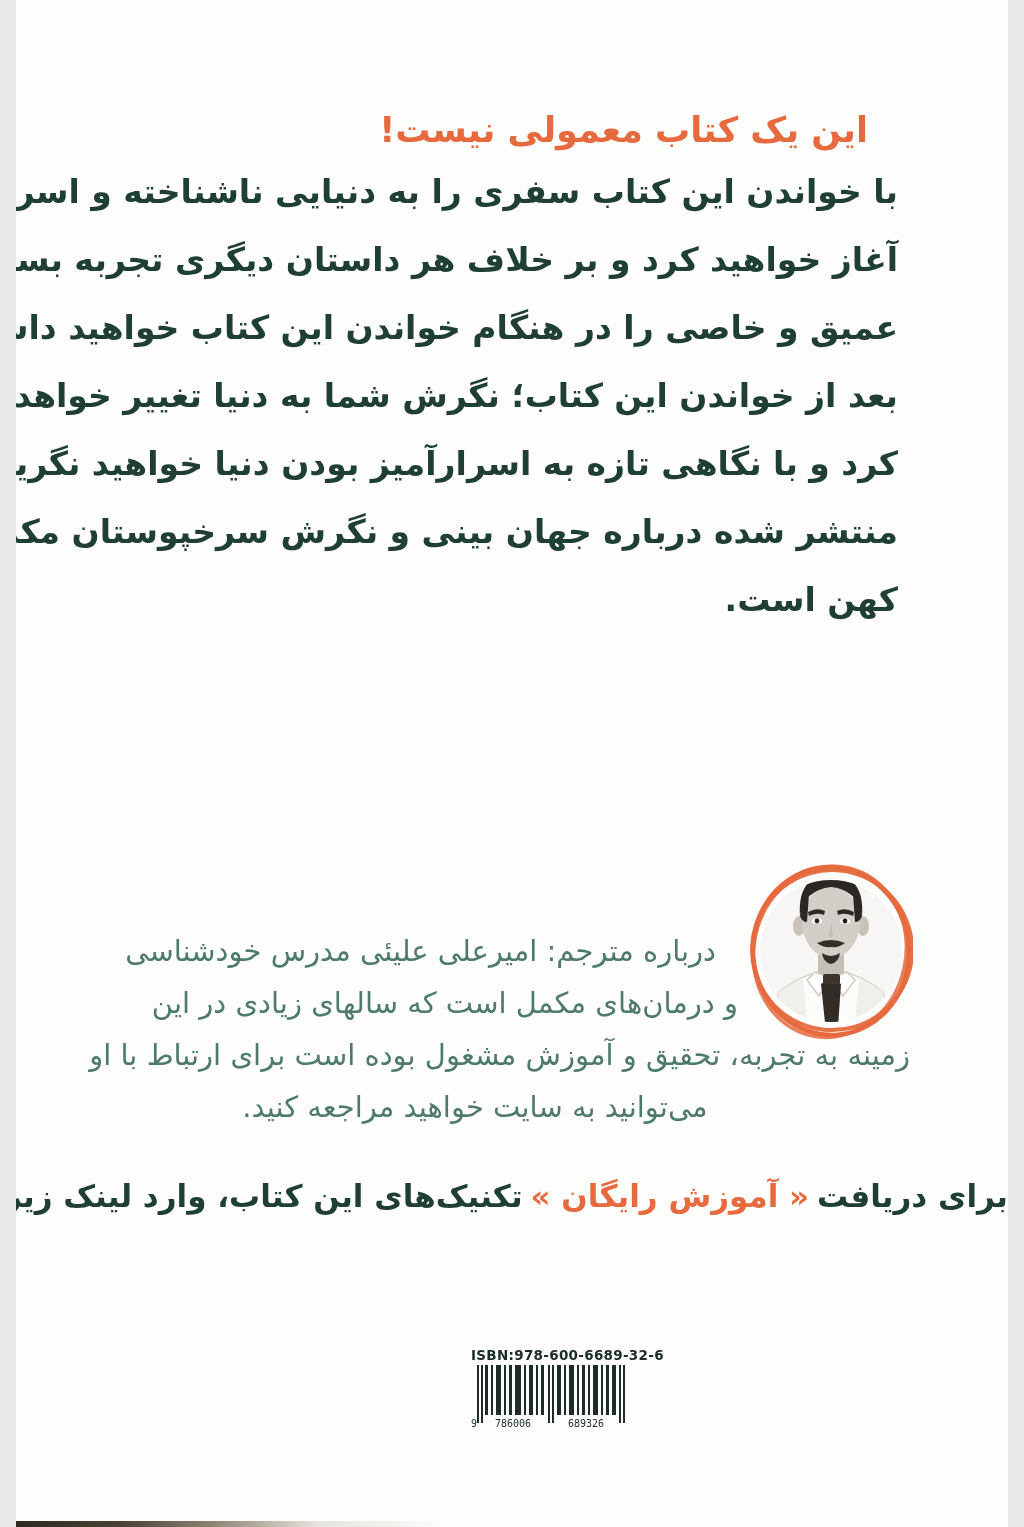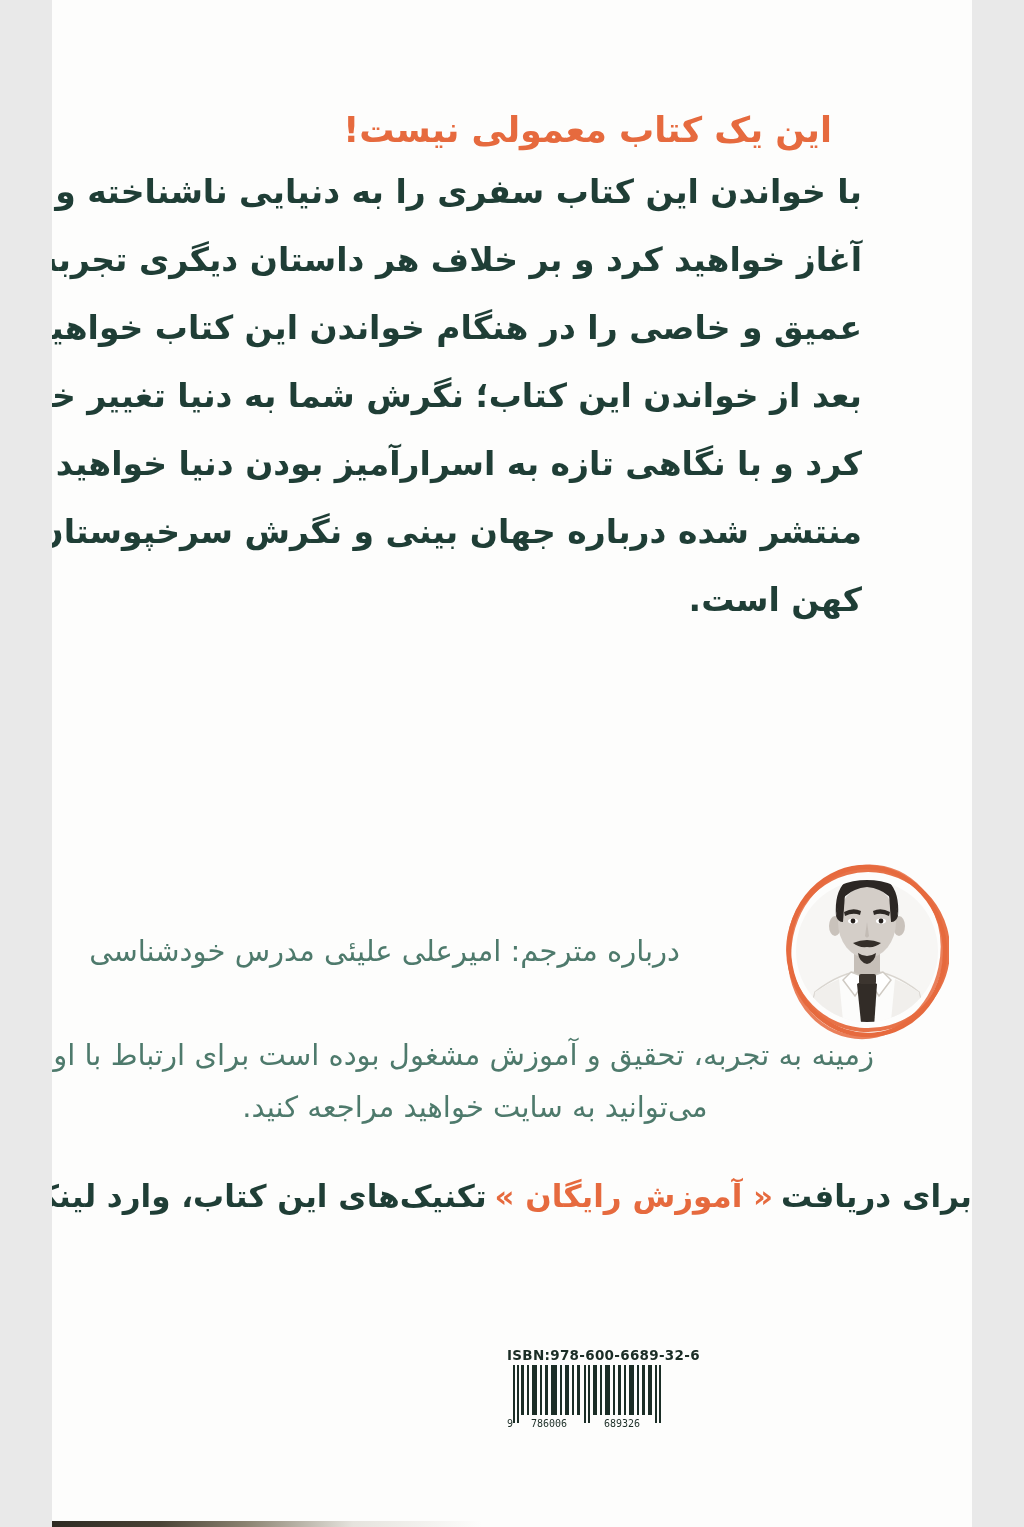--- a/index.html
+++ b/index.html
@@ -1,18 +1,18 @@
 <!DOCTYPE html>
 <html lang="fa"><head>
 <meta charset="utf-8">
 <style>
   html,body{margin:0;padding:0;background:#e9e9e9;}
   .page{
     position:relative;
-    width:920px;height:1527px;
+    width:992px;height:1527px;
     margin:0 auto;
     background:#fdfdfc;
     overflow:hidden;
     font-family:"DejaVu Sans", sans-serif;
     direction:rtl;
   }
   
   .headline{
     position:absolute;top:110px;right:140px;
     font-size:35px;font-weight:bold;
@@ -139,20 +139,21 @@
 
       <g fill="none" stroke="#e66a3e" stroke-linecap="round">
         <ellipse cx="82" cy="91" rx="78" ry="84" stroke-width="4.5" transform="rotate(-5 82 91)"></ellipse>
         <ellipse cx="83" cy="90" rx="80" ry="80" stroke-width="4" transform="rotate(6 82 91)" opacity="0.95"></ellipse>
         <ellipse cx="81" cy="92" rx="76" ry="86" stroke-width="3.5" transform="rotate(12 82 91)" opacity="0.85"></ellipse>
       </g>
     </svg>
   </div>
 
   <div class="tr-line tr-l1" style="color:#4e7a6c;">درباره مترجم: امیرعلی علیئی مدرس خودشناسی</div>
+  <div class="tr-line tr-l2" style="color:#4e7a6c;">و درمان‌های مکمل است که سالهای زیادی در این</div>
   <div class="tr-line tr-l3" style="color:#4e7a6c;">زمینه به تجربه، تحقیق و آموزش مشغول بوده است برای ارتباط با او</div>
   <div class="tr-line tr-l4" style="color:#4e7a6c;">می‌توانید به سایت خواهید مراجعه کنید.</div>
 
   <div class="cta" style="color:#1f3e36;">
     <span>برای دریافت</span><span class="hl" style="color:#e66a3e;">« آموزش رایگان »</span><span>تکنیک‌های این کتاب، وارد لینک زیر شوید</span>
   </div>
 
 
   <div class="barcode-block" style="color:#1b2d26;margin-top:25px;">
     <div class="isbn">ISBN:978-600-6689-32-6</div>

